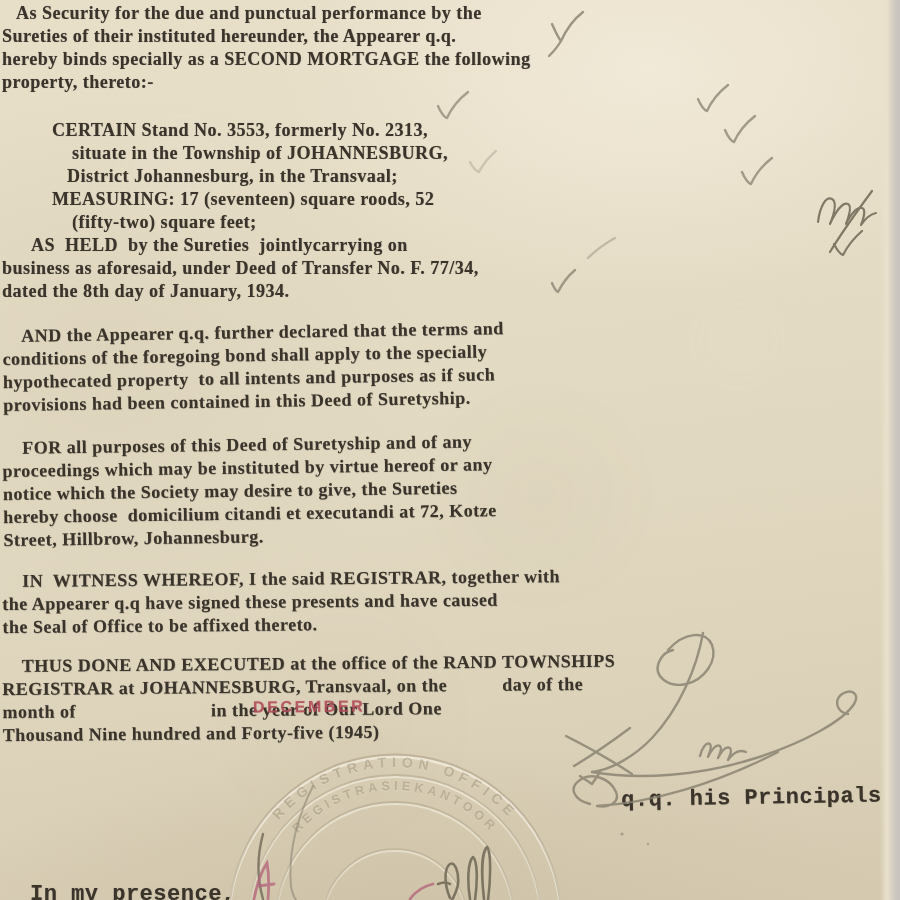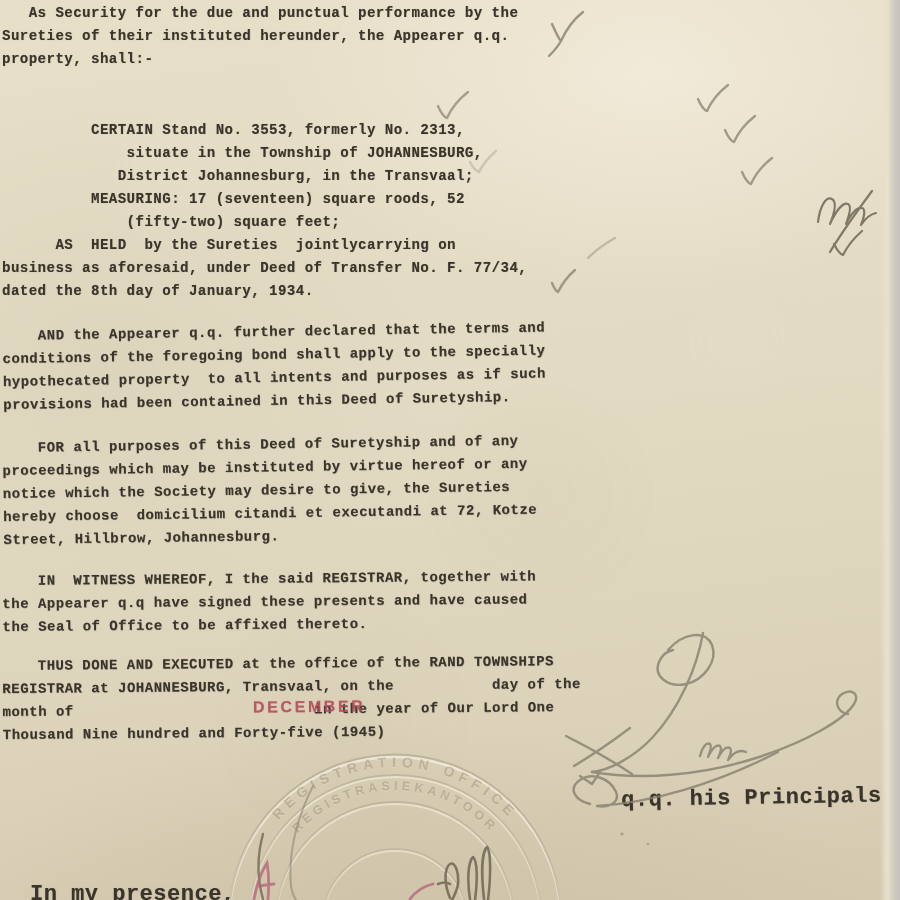--- a/index.html
+++ b/index.html
@@ -29,22 +29,22 @@
       radial-gradient(circle 200px at 38% 80%, rgba(120,104,74,.06), rgba(120,104,74,0) 70%);
   }
   
   .photo-edge{
     position:absolute;top:0;right:0;width:20px;height:900px;
     background:linear-gradient(to right,
       rgba(226,217,194,0) 0%, #e9e1cc 35%, #d6d0c2 62%, #ccc8c0 78%, #c8c4bd 100%);
   }
   #typed-text{
     position:absolute;inset:0;
-    font-family:Liberation Mono, monospace;
-    font-weight:700;font-size:14px;line-height:23px;letter-spacing:.5px;
+    font-family:Liberation Serif, serif;
+    font-weight:700;font-size:18px;line-height:23px;letter-spacing:.5px;
     color:var(--ink);
     text-shadow:.3px .4px .7px rgba(58,52,43,.5);
   }
   .para{position:absolute;left:2px;white-space:pre;transform-origin:left top;}
   .tline{height:23px;}
   .sig-caption{
     position:absolute;white-space:pre;transform-origin:left top;
     font-family:"Liberation Mono","DejaVu Sans Mono",monospace;
     font-weight:700;font-size:22px;line-height:23px;letter-spacing:.5px;
     color:var(--ink);text-shadow:.3px .4px .7px rgba(58,52,43,.5);
@@ -63,21 +63,21 @@
   }
 </style>
 </head>
 <body>
 
 <div class="page">
 
   <div class="texture"></div>
 
   <div id="typed-text">
-      <div class="para" style="top: 2px;"><div class="tline">   As Security for the due and punctual performance by the</div><div class="tline">Sureties of their instituted hereunder, the Appearer q.q.</div><div class="tline">property, shall:-</div></div>
+      <div class="para" style="top: 2px;"><div class="tline">   As Security for the due and punctual performance by the</div><div class="tline">Sureties of their instituted hereunder, the Appearer q.q.</div><div class="tline">hereby binds specially as a SECOND MORTGAGE the following</div><div class="tline">property, thereto:-</div></div>
       <div class="para" style="top: 119px;"><div class="tline">          CERTAIN Stand No. 3553, formerly No. 2313,</div><div class="tline">              situate in the Township of JOHANNESBURG,</div><div class="tline">             District Johannesburg, in the Transvaal;</div><div class="tline">          MEASURING: 17 (seventeen) square roods, 52</div><div class="tline">              (fifty-two) square feet;</div><div class="tline">      AS  HELD  by the Sureties  jointlycarrying on</div><div class="tline">business as aforesaid, under Deed of Transfer No. F. 77/34,</div><div class="tline">dated the 8th day of January, 1934.</div></div>
       <div class="para" style="top: 325px; transform: rotate(-0.9deg);"><div class="tline">    AND the Appearer q.q. further declared that the terms and</div><div class="tline">conditions of the foregoing bond shall apply to the specially</div><div class="tline">hypothecated property  to all intents and purposes as if such</div><div class="tline">provisions had been contained in this Deed of Suretyship.</div></div>
       <div class="para" style="top: 437px; transform: rotate(-0.8deg);"><div class="tline">    FOR all purposes of this Deed of Suretyship and of any</div><div class="tline">proceedings which may be instituted by virtue hereof or any</div><div class="tline">notice which the Society may desire to give, the Sureties</div><div class="tline">hereby choose  domicilium citandi et executandi at 72, Kotze</div><div class="tline">Street, Hillbrow, Johannesburg.</div></div>
       <div class="para" style="top: 570px; transform: rotate(-0.5deg);"><div class="tline">    IN  WITNESS WHEREOF, I the said REGISTRAR, together with</div><div class="tline">the Appearer q.q have signed these presents and have caused</div><div class="tline">the Seal of Office to be affixed thereto.</div></div>
       <div class="para" style="top: 655px; transform: rotate(-0.5deg);"><div class="tline">    THUS DONE AND EXECUTED at the office of the RAND TOWNSHIPS</div><div class="tline">REGISTRAR at JOHANNESBURG, Transvaal, on the           day of the</div><div class="tline">month of                           in the year of Our Lord One</div><div class="tline">Thousand Nine hundred and Forty-five (1945)</div></div>
     </div>
 
   <div class="stamp">DECEMBER</div>
 
   <div class="sig-caption" style="left:621px;top:789px;transform:rotate(-1deg);">q.q. his Principals</div>

